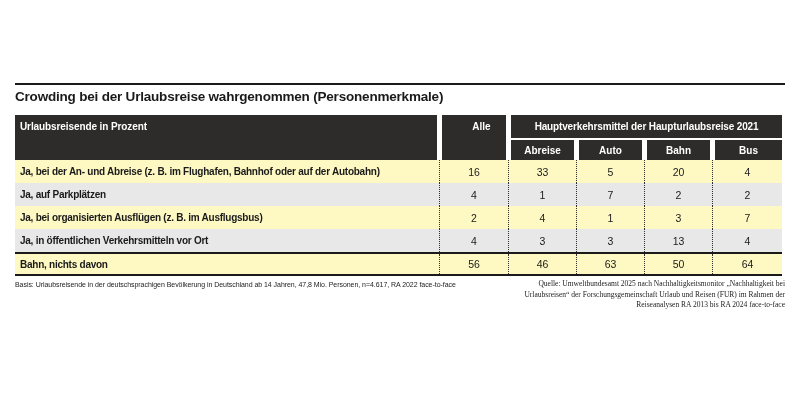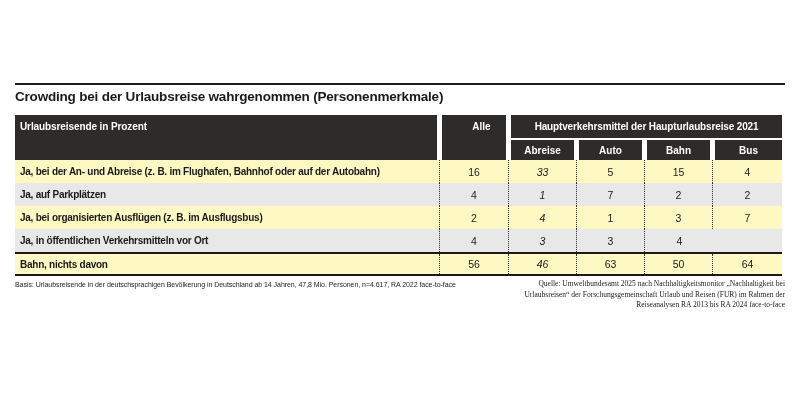--- a/index.html
+++ b/index.html
@@ -65,21 +65,21 @@
     width: 424px; padding-left: 5px;
     display: flex; align-items: center;
     font-weight: bold; font-size: 10px; letter-spacing: -0.25px;
     white-space: nowrap; overflow: hidden;
   }
   .val {
     display: flex; align-items: center; justify-content: center;
     font-size: 10.5px;
     border-left: 1px dotted #2f2f2f;
   }
-  .v-alle { width: 69px; } .v-flug { width: 68px; font-style: italic; }
+  .v-alle { width: 69px; } .v-flug { width: 68px; }
   .v-auto { width: 68px; } .v-bahn { width: 68px; } .v-bus { width: 70px; }
   .sep-rule {
     position: absolute; left: 15px; top: 252px;
     width: 767px; height: 2px; background: #1a1a1a;
   }
   .bottom-rule {
     position: absolute; left: 15px; top: 274px;
     width: 767px; height: 2px; background: #1a1a1a;
   }
   
@@ -125,21 +125,21 @@
         <div class="sub-cell dark w67">Bus</div>
       </div>
     </div>
   </div>
 
   <div class="trow" style="top:160px">
     <div class="row-label">Ja, bei der An- und Abreise (z. B. im Flughafen, Bahnhof oder auf der Autobahn)</div>
     <div class="val v-alle">16</div>
     <div class="val v-flug">33</div>
     <div class="val v-auto">5</div>
-    <div class="val v-bahn">15</div>
+    <div class="val v-bahn">20</div>
     <div class="val v-bus">4</div>
   </div>
 
   <div class="trow alt" style="top:183px">
     <div class="row-label">Ja, auf Parkplätzen</div>
     <div class="val v-alle">4</div>
     <div class="val v-flug">1</div>
     <div class="val v-auto">7</div>
     <div class="val v-bahn">2</div>
     <div class="val v-bus">2</div>
@@ -152,20 +152,21 @@
     <div class="val v-auto">1</div>
     <div class="val v-bahn">3</div>
     <div class="val v-bus">7</div>
   </div>
 
   <div class="trow alt" style="top:229px">
     <div class="row-label">Ja, in öffentlichen Verkehrsmitteln vor Ort</div>
     <div class="val v-alle">4</div>
     <div class="val v-flug">3</div>
     <div class="val v-auto">3</div>
+    <div class="val v-bahn">13</div>
     <div class="val v-bus">4</div>
   </div>
 
   <div class="sep-rule"></div>
 
   <div class="trow" style="top:254px;height:20px">
     <div class="row-label">Bahn, nichts davon</div>
     <div class="val v-alle">56</div>
     <div class="val v-flug">46</div>
     <div class="val v-auto">63</div>

